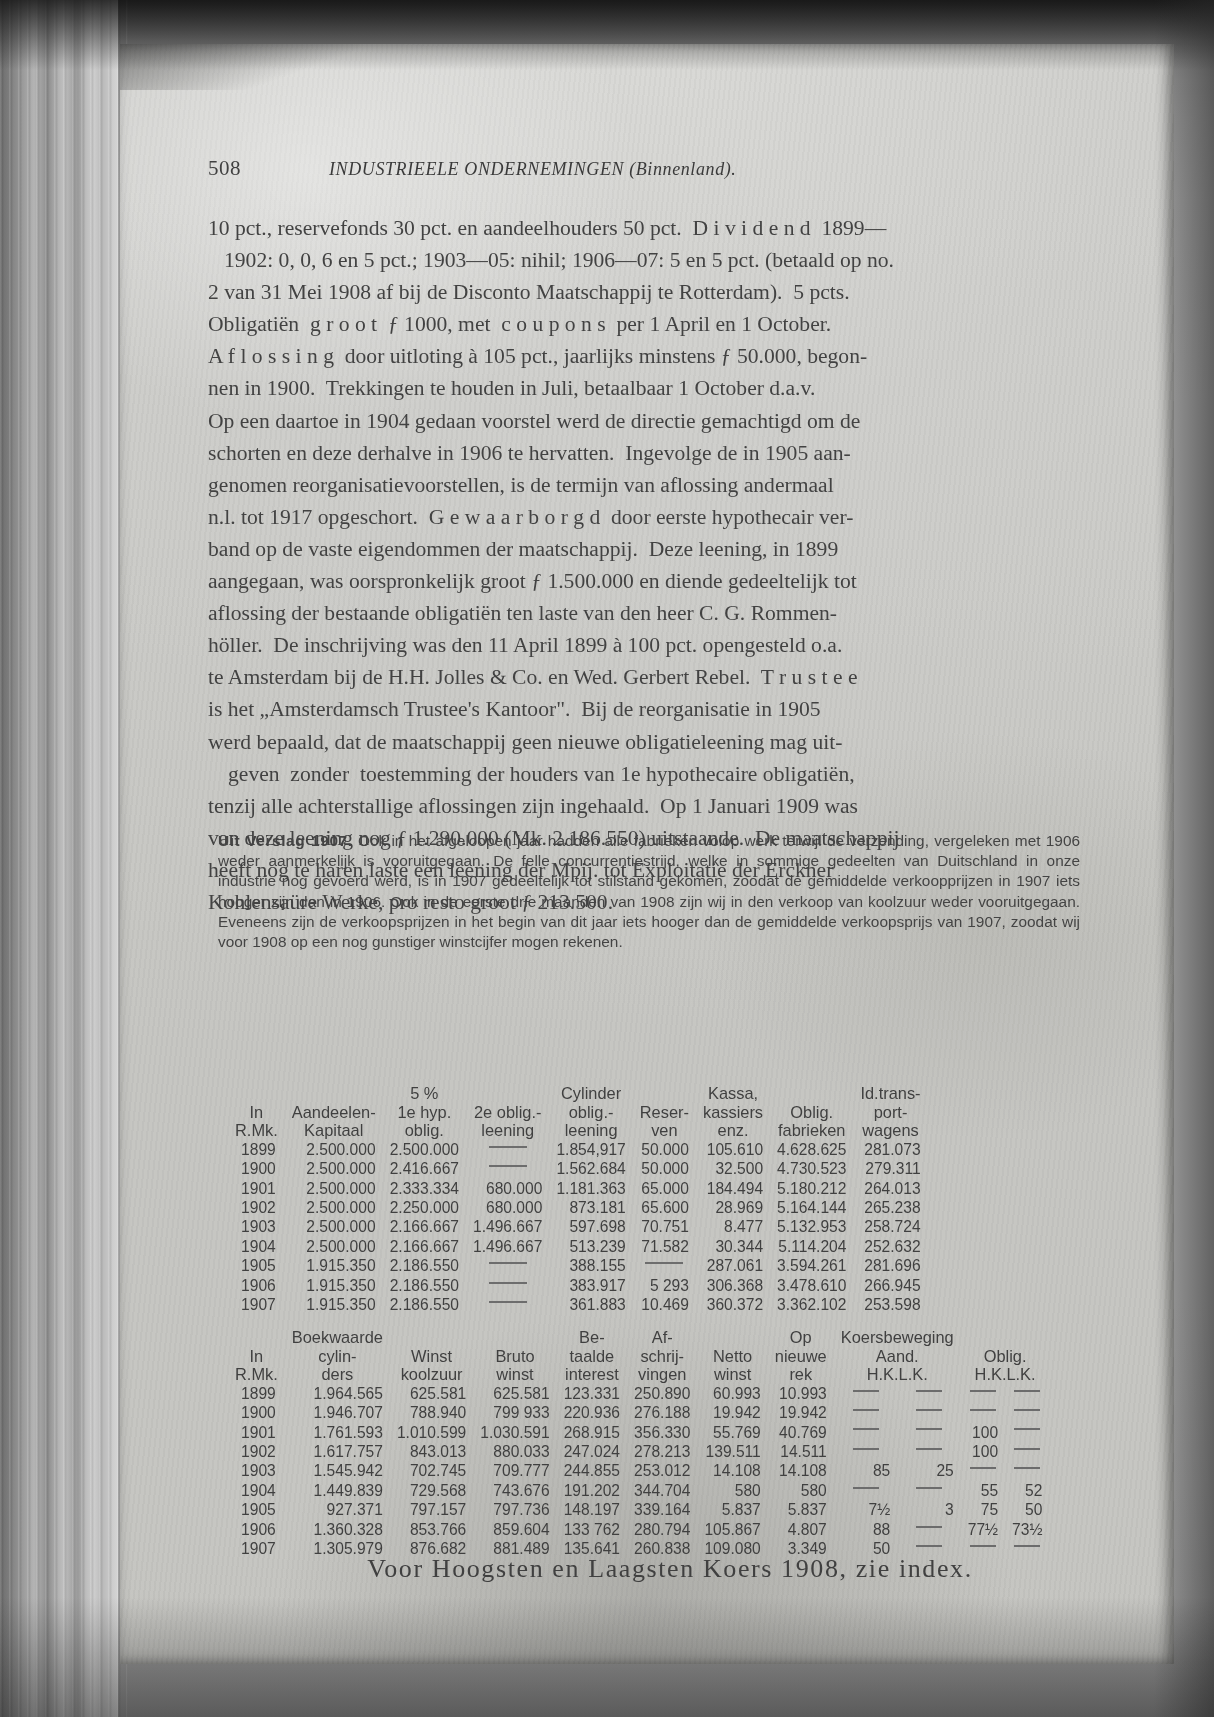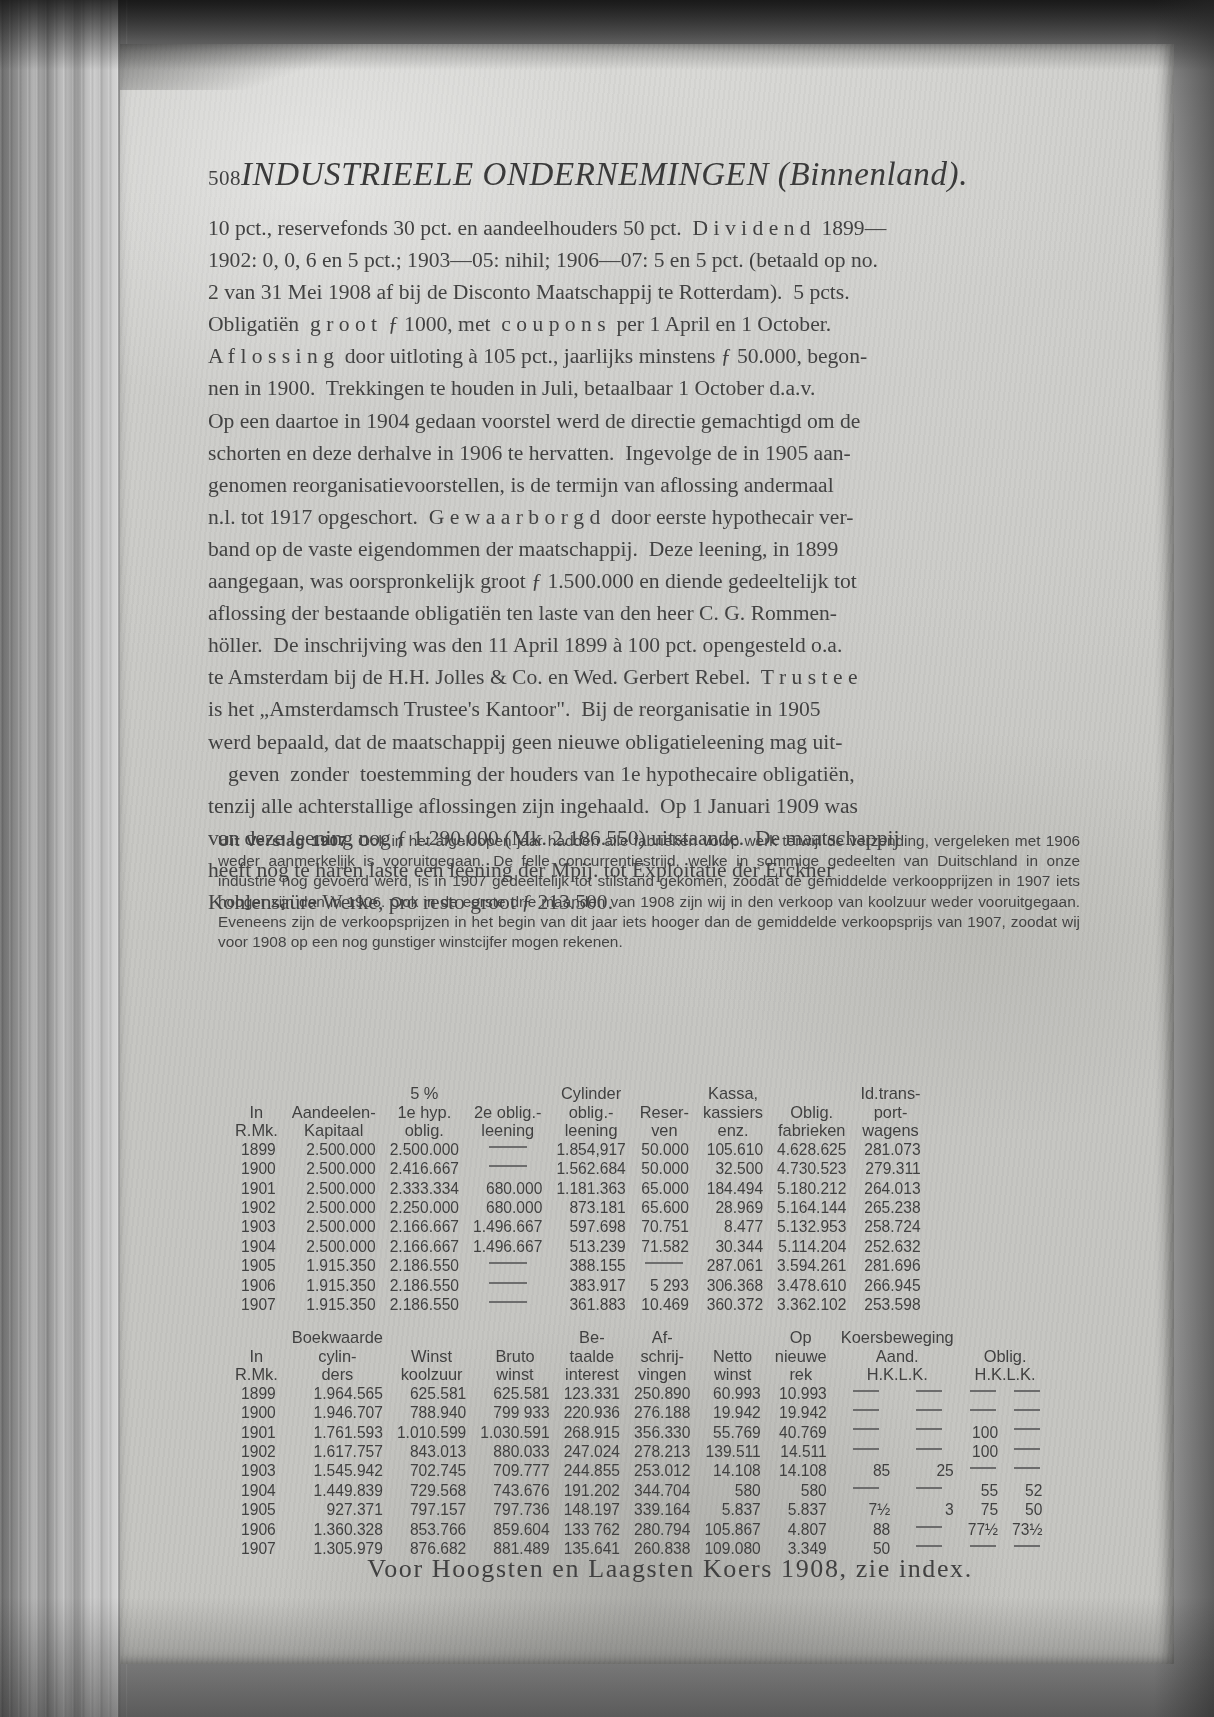--- a/index.html
+++ b/index.html
@@ -76,27 +76,28 @@
   
   #content{
     position:absolute;left:0;top:0;width:1054px;height:1620px;
     color:#2b2b2b;
     filter:contrast(.92) brightness(1.02);
   }
 
   
   .hdr{
     position:absolute;left:88px;top:112px;width:880px;
-    display:flex;align-items:baseline;
+    display:flex;align-items:baseline;gap:56px;
   }
   .folio{font-size:21px;letter-spacing:.5px;color:#3a3a3a;}
   .run-title{
     font-family:"Liberation Serif", serif;
-    font-style:italic;font-size:33px;letter-spacing:.6px;color:#333;
+    font-style:italic;font-size:18px;letter-spacing:.6px;color:#333;
     white-space:nowrap;
+    margin-left:32px;
   }
 
   
   .body-block{
     position:absolute;left:88px;top:168px;width:878px;
     font-size:21.6px;line-height:32.1px;
     text-align:justify;
     color:#3b3b3b;
   }
 
@@ -159,21 +160,21 @@
 
   <div id="content">
 
     <div class="hdr">
       <span class="folio">508</span>
       <span class="run-title">INDUSTRIEELE ONDERNEMINGEN  (Binnenland).</span>
     </div>
 
     <div class="body-block" id="bodyLines">
         <div style="white-space: pre;">10 pct., reservefonds 30 pct. en aandeelhouders 50 pct.  D i v i d e n d  1899—</div>
-        <div style="white-space: pre;">1902: 0, 0, 6 en 5 pct.; 1903—05: nihil; 1906—07: 5 en 5 pct. (betaald op no.</div>
+        <div style="white-space: pre; margin-left: 16px;">1902: 0, 0, 6 en 5 pct.; 1903—05: nihil; 1906—07: 5 en 5 pct. (betaald op no.</div>
         <div style="white-space: pre; font-weight: normal;">2 van 31 Mei 1908 af bij de Disconto Maatschappij te Rotterdam).  5 pcts.</div>
         <div style="white-space: pre; font-weight: normal;">Obligatiën  g r o o t  ƒ 1000, met  c o u p o n s  per 1 April en 1 October.</div>
         <div style="white-space: pre;">A f l o s s i n g  door uitloting à 105 pct., jaarlijks minstens ƒ 50.000, begon-</div>
         <div style="white-space: pre;">nen in 1900.  Trekkingen te houden in Juli, betaalbaar 1 October d.a.v.</div>
         <div style="white-space: pre;">Op een daartoe in 1904 gedaan voorstel werd de directie gemachtigd om de</div>
         <div style="white-space: pre;">schorten en deze derhalve in 1906 te hervatten.  Ingevolge de in 1905 aan-</div>
         <div style="white-space: pre;">genomen reorganisatievoorstellen, is de termijn van aflossing andermaal</div>
         <div style="white-space: pre;">n.l. tot 1917 opgeschort.  G e w a a r b o r g d  door eerste hypothecair ver-</div>
         <div style="white-space: pre;">band op de vaste eigendommen der maatschappij.  Deze leening, in 1899</div>
         <div style="white-space: pre;">aangegaan, was oorspronkelijk groot ƒ 1.500.000 en diende gedeeltelijk tot</div>

